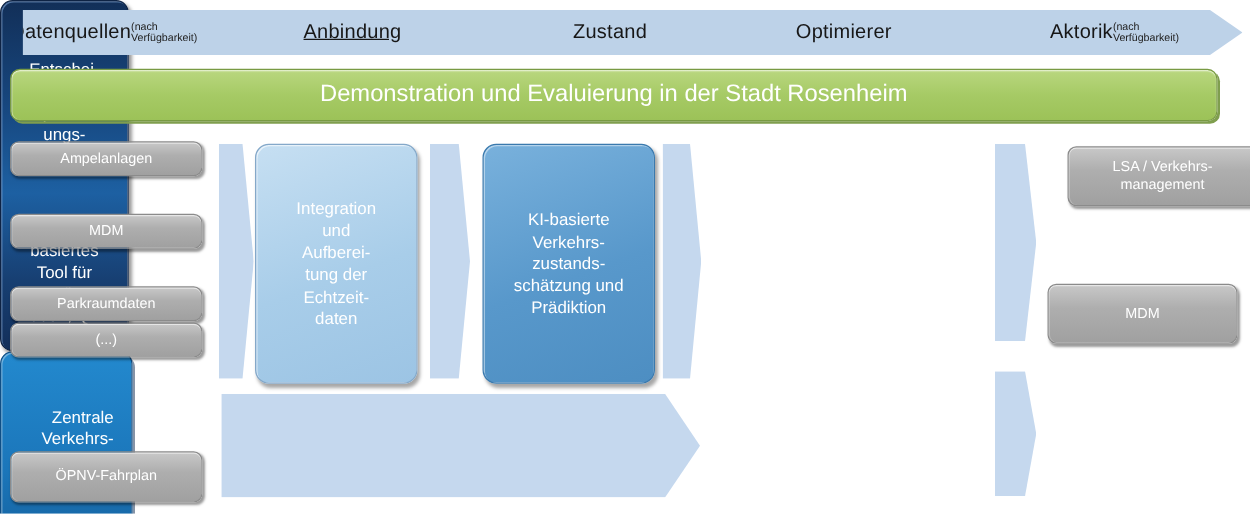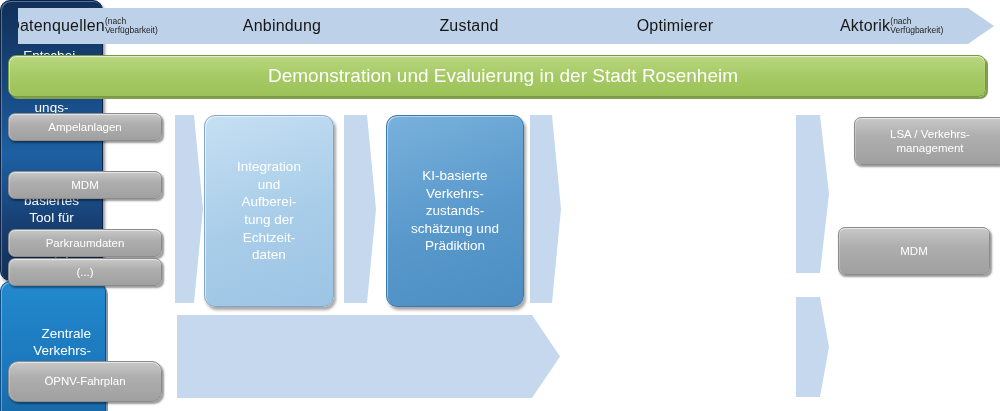--- a/index.html
+++ b/index.html
@@ -13,32 +13,32 @@
     background:#bdd2e8;
     clip-path:polygon(0 0, calc(100% - 26px) 0, 100% 50%, calc(100% - 26px) 100%, 0 100%);
   }
   .stage{
     position:absolute;top:0;height:36px;display:flex;flex-direction:row;
     justify-content:center;align-items:center;color:#171717;line-height:1.05;
   }
   .stage .lbl{font-size:16px;letter-spacing:.2px;}
   .stage .note{font-size:8.5px;color:#222;}
   .st0{left:0;width:130px;}
-  .st1{left:214px;width:100px;}
-  .st2{left:401px;width:100px;}
+  .st1{left:214px;width:100px;text-decoration:underline;}
+  .st2{left:420px;width:100px;}
   .st3{left:607px;width:100px;justify-content:center;}
   .st4{left:822px;width:120px;}
   
   .banner{
     position:absolute;left:8px;top:55px;width:964px;height:40px;
     border:1px solid #789a43;border-radius:8px;
     background:linear-gradient(180deg,#b9d77f 0%,#a6ca65 50%,#9cc258 100%);
     box-shadow:inset 0 1px 1px rgba(255,255,255,.65), inset 1px 0 0 rgba(255,255,255,.35), 2px 2px 0 #7f9e4e;
     display:flex;align-items:center;justify-content:center;
-    color:#fff;font-size:19px;padding-left:12px;
+    color:#fff;font-size:19px;
   }
   
   .gray-box{
     position:absolute;border:1px solid #8b8b8b;border-radius:7px;
     background:linear-gradient(180deg,#c8c8c8 0%,#aeaeae 40%,#a0a0a0 100%);
     box-shadow:inset 0 1px 0 rgba(255,255,255,.55), inset 1px 0 0 rgba(255,255,255,.25), 1.5px 2px 2px rgba(0,0,0,.4);
     color:#fff;font-size:11.5px;line-height:1.25;
     display:flex;align-items:center;justify-content:center;text-align:center;white-space:pre-line;
   }
   .src{left:8px;width:152px;height:26px;}
@@ -114,21 +114,21 @@
       <span class="note">(nach Verfügbarkeit)</span>
     </div>
   </div>
 
   <div class="banner">Demonstration und Evaluierung in der Stadt Rosenheim</div>
 
   <div class="gray-box src" style="top:113px;">Ampelanlagen</div>
   <div class="gray-box src" style="top:171px;">MDM</div>
   <div class="gray-box src" style="top:229px;">Parkraumdaten</div>
   <div class="gray-box src" style="top:258px;">(...)</div>
-  <div class="gray-box src" style="top:361px;height:39px;border-radius:10px;">ÖPNV-Fahrplan</div>
+  <div class="gray-box src" style="top:361px;height:39px;">ÖPNV-Fahrplan</div>
 
   <div class="arrow" style="left:175px;top:115px;width:28px;height:188px;"></div>
   <div class="arrow" style="left:344px;top:115px;width:32px;height:188px;"></div>
   <div class="arrow" style="left:530px;top:115px;width:31px;height:188px;"></div>
   <div class="arrow" style="left:796px;top:115px;width:33px;height:158px;"></div>
   <div class="arrow" style="left:796px;top:297px;width:33px;height:100px;"></div>
 
   <div class="band-arrow"></div>
 
   <div class="proc integration">Integration

